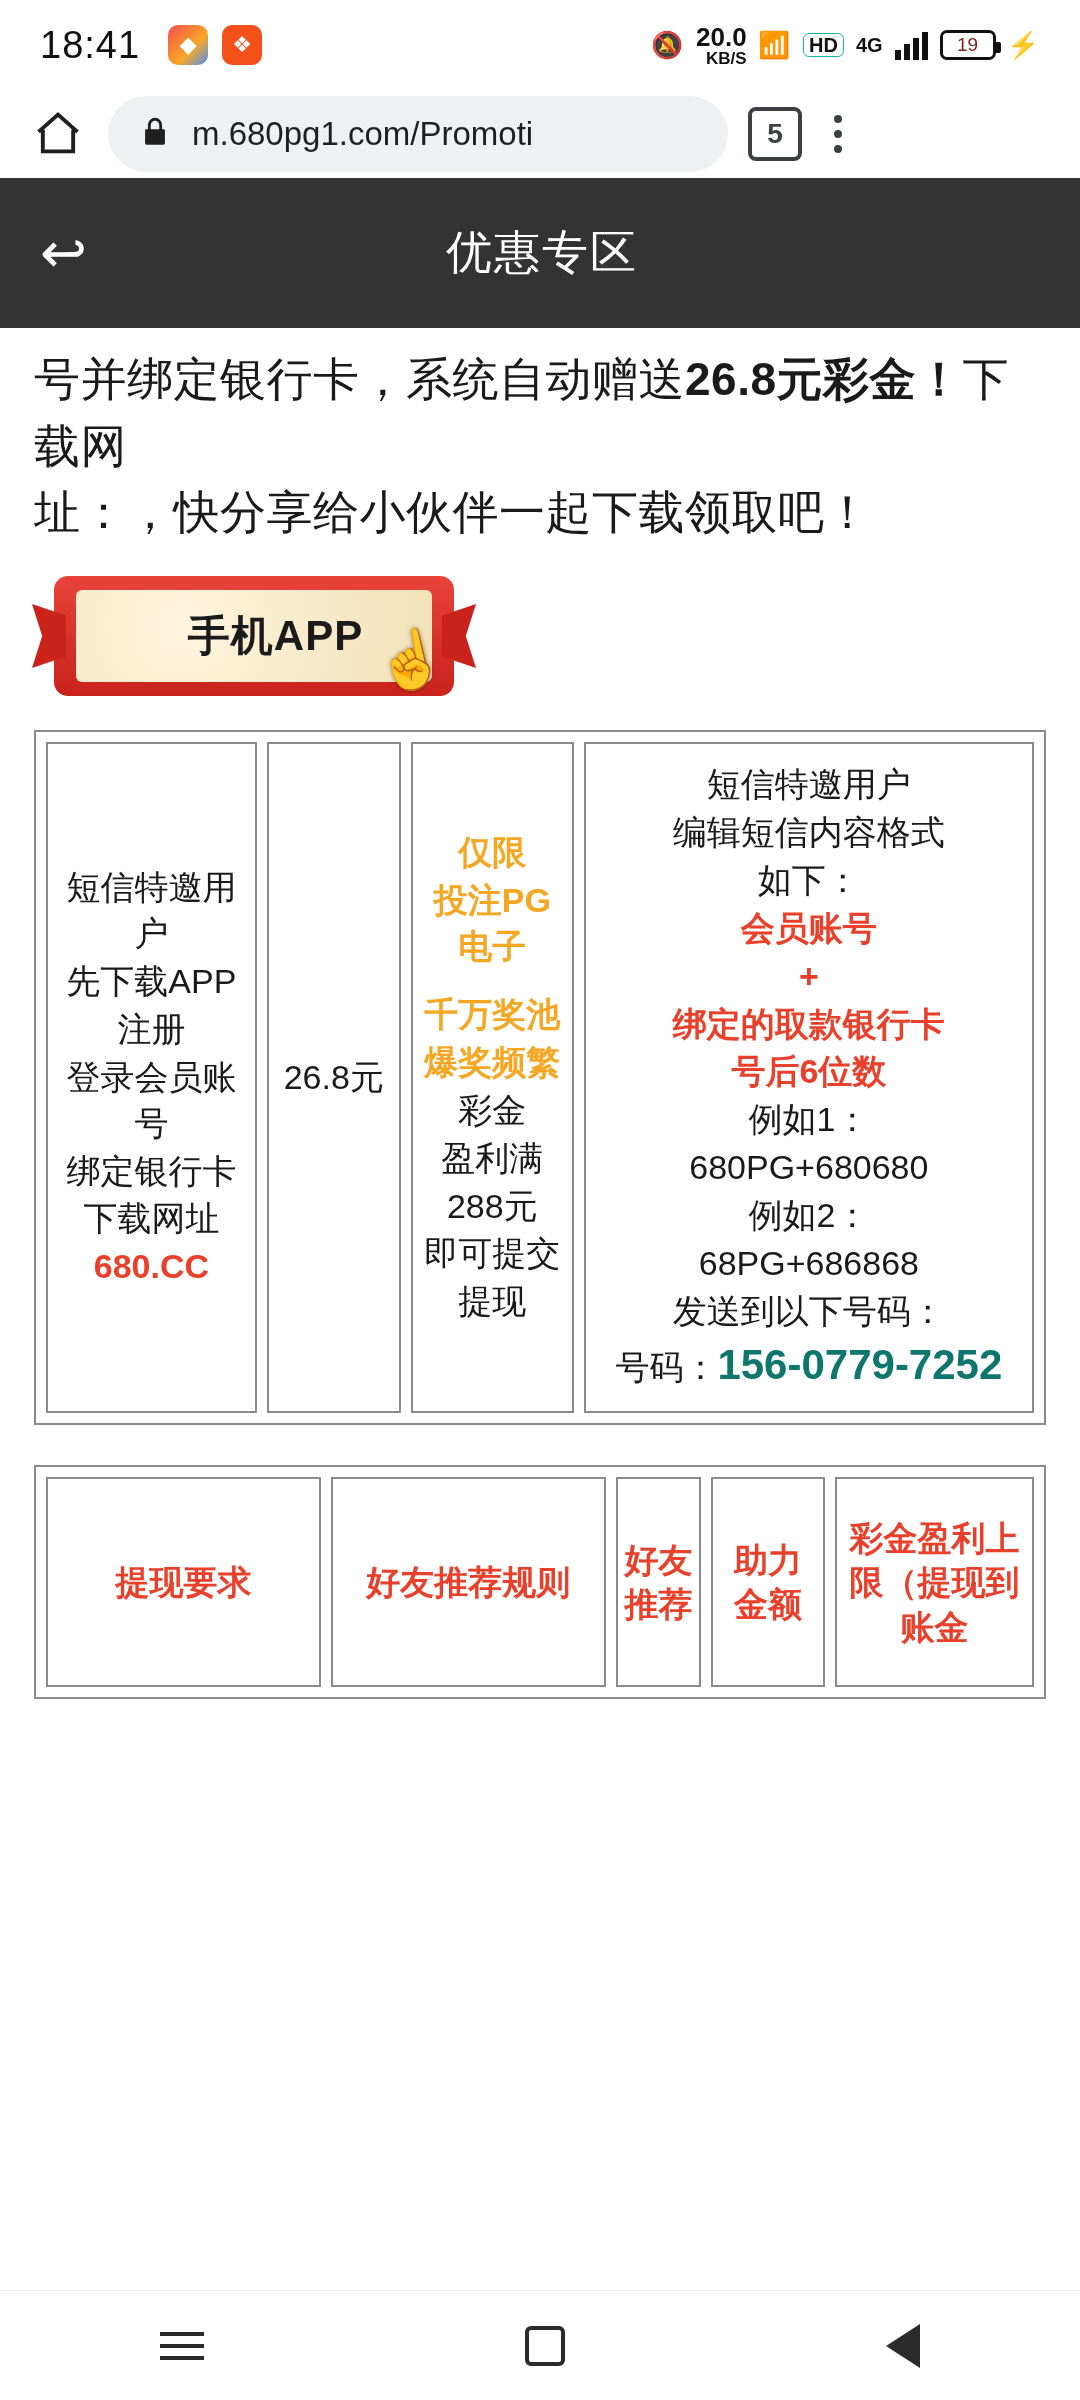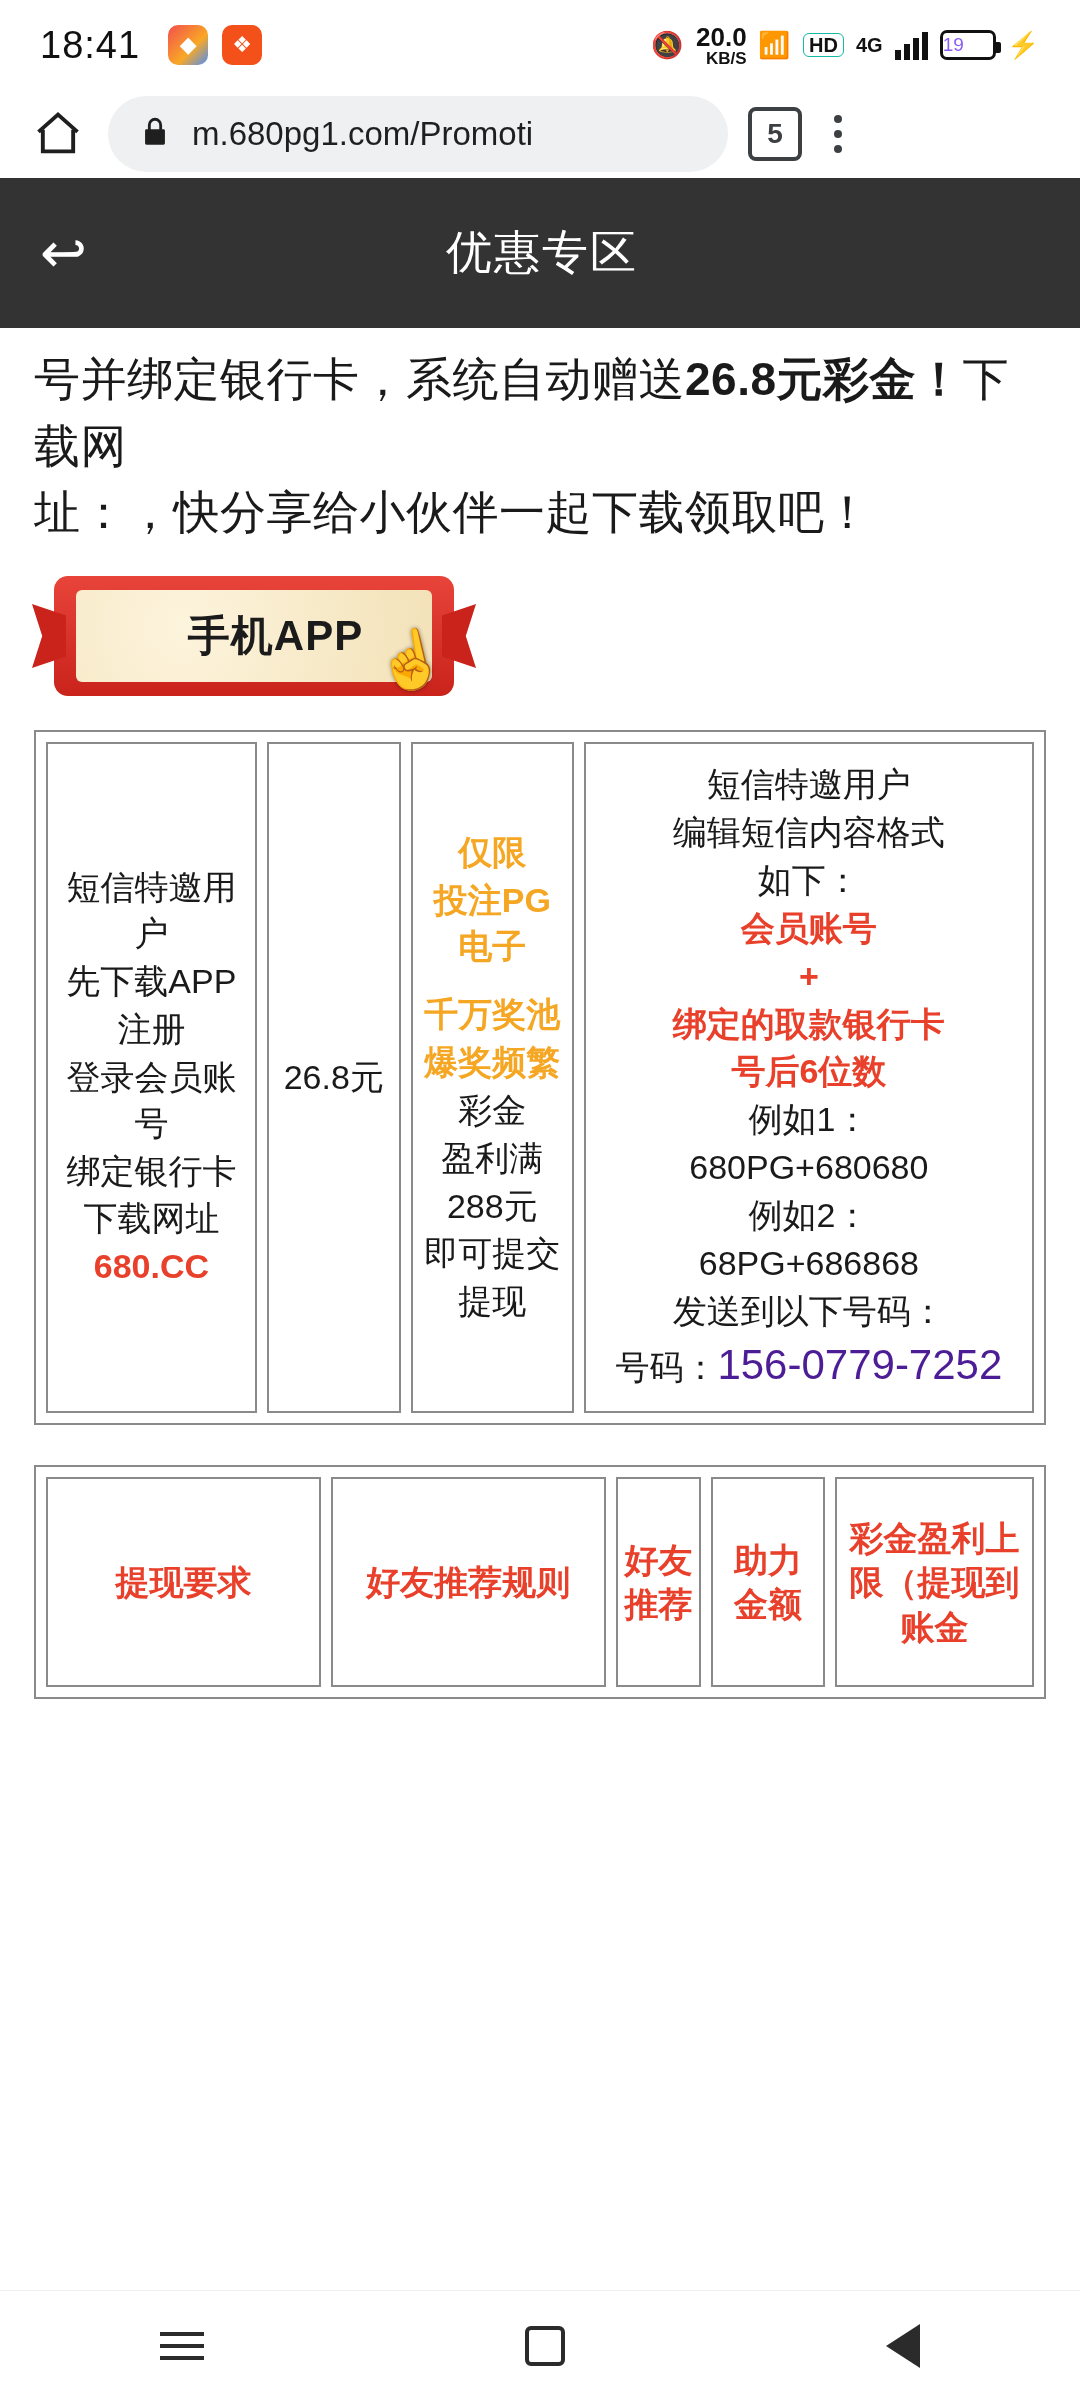--- a/index.html
+++ b/index.html
@@ -65,22 +65,22 @@
   .bars i { width: 6px; background: #111; display: block; }
   .bars i:nth-child(1){height:10px}
   .bars i:nth-child(2){height:16px}
   .bars i:nth-child(3){height:22px}
   .bars i:nth-child(4){height:28px}
   .battery {
     width: 56px; height: 30px;
     border: 3px solid #111;
     border-radius: 7px;
     position: relative;
-    display: flex; align-items: center; 
-    font-size: 19px; color: #8b5cf6;
+    display: flex; align-items: center; justify-content: center;
+    font-size: 19px; color: #7f1d1d;
   }
   .battery::after {
     content: ""; position: absolute; right: -8px; top: 9px;
     width: 5px; height: 11px; background: #111; border-radius: 0 2px 2px 0;
   }
 
   
   .browser-bar {
     height: 88px;
     display: flex;
@@ -218,21 +218,21 @@
     color: #1a1a1a;
   }
   td.head {
     color: #e8402a;
     font-weight: 700;
     font-size: 36px;
     height: 150px;
   }
   .red { color: #e8402a; font-weight: 700; }
   .orange { color: #f5a623; font-weight: 700; }
-  .big-red { color: #4c1d95; font-weight: 400; font-size: 42px; }
+  .big-red { color: #0f766e; font-weight: 700; font-size: 42px; }
   .cell-lines div { margin: 2px 0; }
 
   table.promo2 {
     width: 100%;
     border-collapse: separate;
     border-spacing: 10px;
     border: 2px solid #8a8a8a;
     margin-top: 40px;
     table-layout: fixed;
   }

